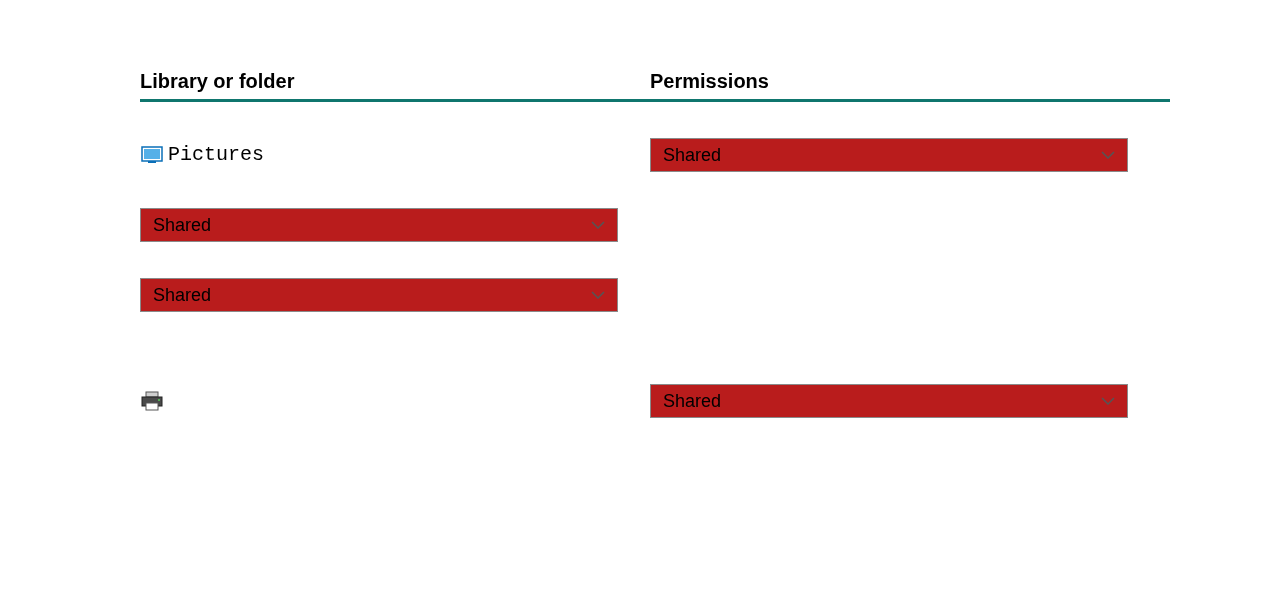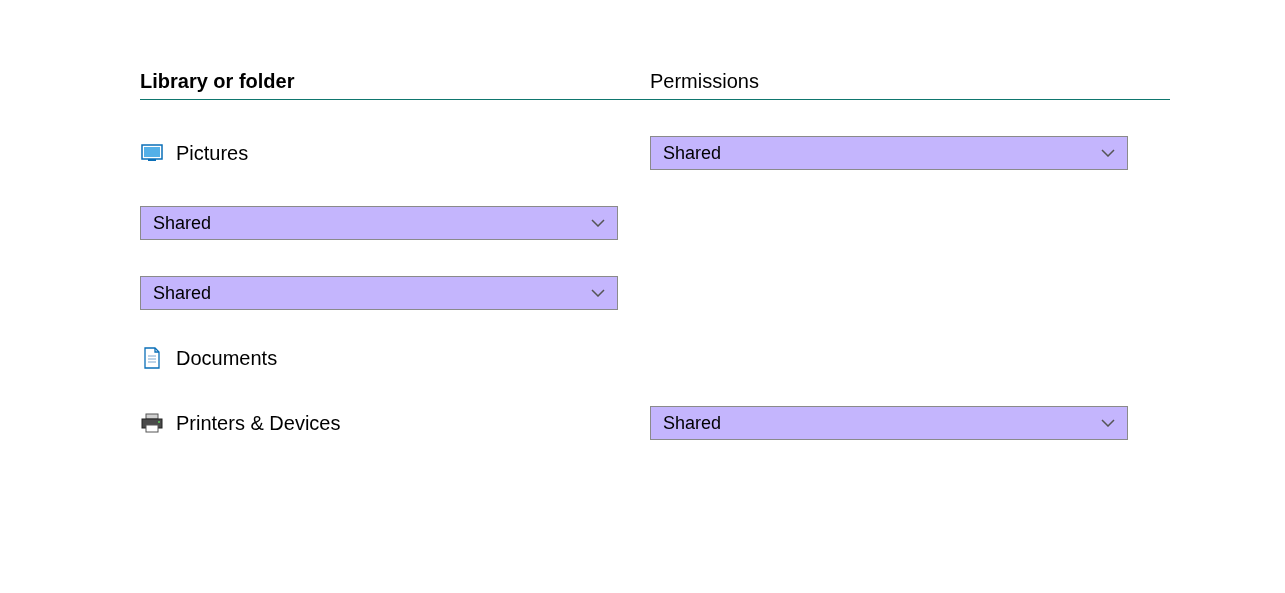--- a/index.html
+++ b/index.html
@@ -17,61 +17,62 @@
       position: relative;
     }
     .panel {
       position: absolute;
       left: 140px;
       top: 70px;
       width: 1030px;
     }
     .header-row {
       display: flex;
-      border-bottom: 1px solid #0f766e;
+      border-bottom: 3px solid #0f766e;
       padding-bottom: 6px;
     }
     .col-lib-header {
       width: 510px;
       font-weight: 700;
       font-size: 20px;
     }
     .col-perm-header {
       flex: 1;
-      font-weight: 400;
+      font-weight: 700;
       font-size: 20px;
     }
     .row {
       display: flex;
       align-items: center;
       margin-top: 36px;
     }
     .col-lib {
       width: 510px;
       display: flex;
-      align-items: center;
-      gap: 12px;
+      align-items: flex-start;
+      gap: 4px;
+      font-family: Liberation Mono, monospace;
     }
     .icon-box {
       width: 24px;
       height: 24px;
       display: flex;
       align-items: center;
       justify-content: center;
     }
     .lib-label {
       font-size: 20px;
     }
     .col-perm {
       flex: 1;
     }
     .dropdown {
       width: 478px;
       height: 34px;
-      background: #c4b5fd;
+      background: #b91c1c;
       border: 1px solid #8a8a8a;
       display: flex;
       align-items: center;
       justify-content: space-between;
       padding: 0 12px;
       cursor: pointer;
       font-size: 18px;
     }
     .dropdown .chev {
       display: flex;
@@ -131,45 +132,32 @@
         <span class="chev">
           <svg width="14" height="8" viewBox="0 0 14 8">
               <path d="M1 1 L7 7 L13 1" fill="none" stroke="#555" stroke-width="1.5"></path>
             </svg>
         </span>
       </div>
     </div>
   </div>
 
   <div class="row">
-    <div class="col-lib">
-      <span class="icon-box">
-        <svg width="20" height="22" viewBox="0 0 20 22">
-          <path d="M3 1 L13 1 L17 5 L17 21 L3 21 Z" fill="#fff" stroke="#0a6fb8" stroke-width="1.3"></path>
-          <path d="M13 1 L13 5 L17 5" fill="none" stroke="#0a6fb8" stroke-width="1.3"></path>
-          <line x1="6" y1="9" x2="14" y2="9" stroke="#7aa7d0" stroke-width="1"></line>
-          <line x1="6" y1="12" x2="14" y2="12" stroke="#7aa7d0" stroke-width="1"></line>
-          <line x1="6" y1="15" x2="14" y2="15" stroke="#7aa7d0" stroke-width="1"></line>
-        </svg>
-      </span>
-      <span class="lib-label">Documents</span>
-    </div>
   </div>
 
   <div class="row">
     <div class="col-lib">
       <span class="icon-box">
         <svg width="24" height="20" viewBox="0 0 24 20">
           <rect x="6" y="1" width="12" height="5" fill="#cfcfcf" stroke="#555"></rect>
           <rect x="2" y="6" width="20" height="9" fill="#4a4a4a" stroke="#222"></rect>
           <rect x="6" y="12" width="12" height="7" fill="#fff" stroke="#555"></rect>
           <circle cx="19" cy="9" r="1" fill="#5ad05a"></circle>
         </svg>
       </span>
-      <span class="lib-label">Printers &amp; Devices</span>
     </div>
     <div class="col-perm">
       <div class="dropdown">
         <span>Shared</span>
         <span class="chev">
           <svg width="14" height="8" viewBox="0 0 14 8">
               <path d="M1 1 L7 7 L13 1" fill="none" stroke="#555" stroke-width="1.5"></path>
             </svg>
         </span>
       </div>

